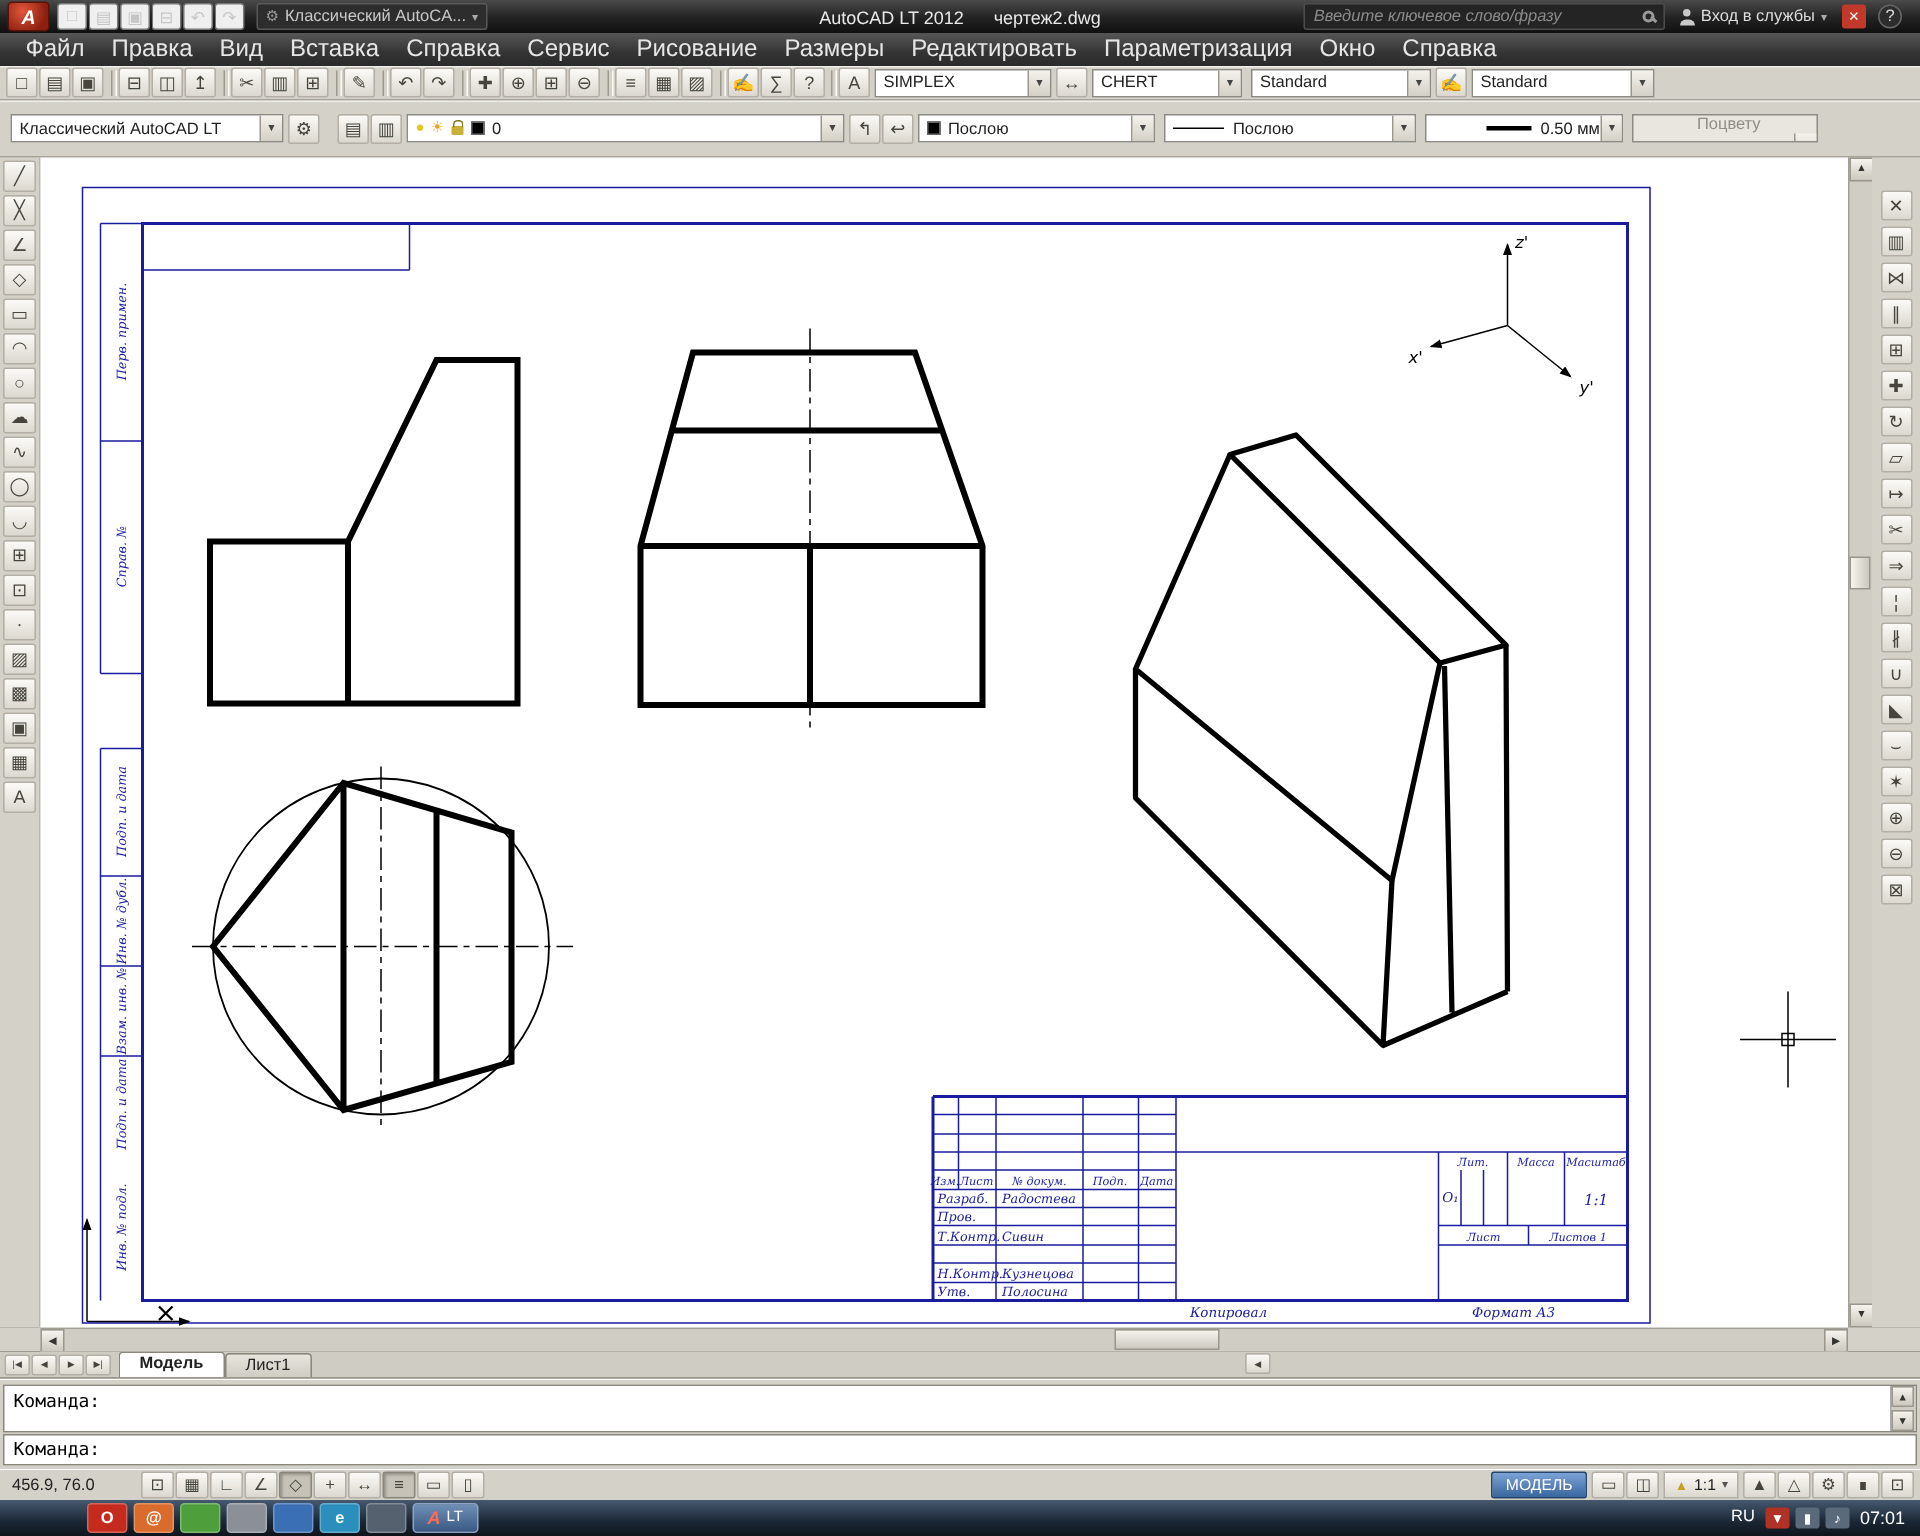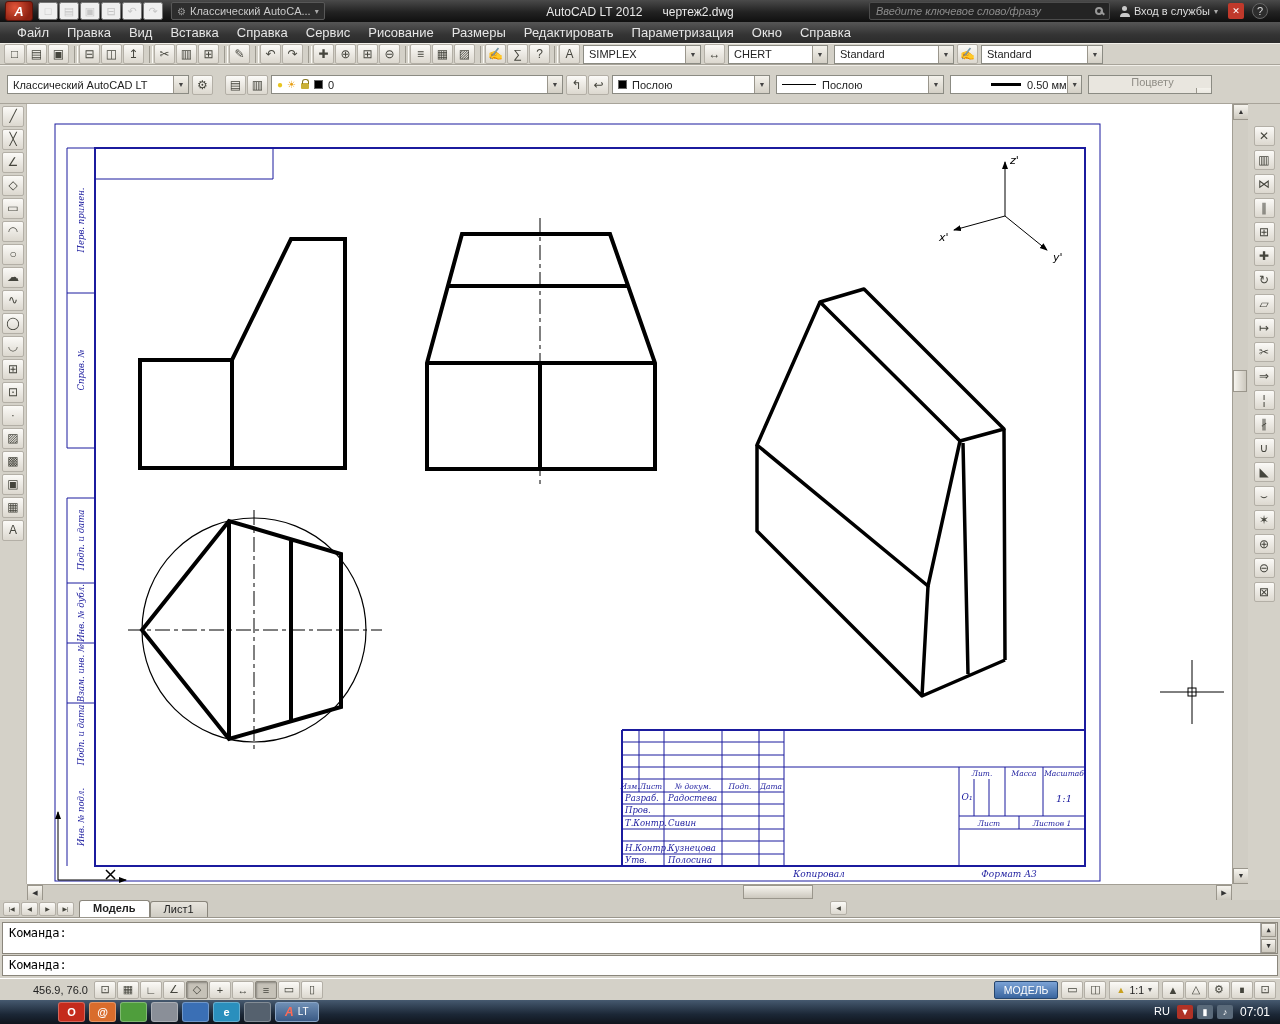--- a/index.html
+++ b/index.html
@@ -24,21 +24,21 @@
   .mag:after { content:""; position:absolute; width:5px; height:2px; background:#999; transform:rotate(45deg); right:-4px; bottom:-1px; }
   .signin { display:flex; align-items:center; gap:4px; margin:0 10px; color:#ddd; white-space:nowrap; }
   .person { width:10px; height:11px; position:relative; }
   .person:before { content:""; position:absolute; top:0; left:2.5px; width:5px; height:5px; border-radius:50%; background:#c9c9c9; }
   .person:after { content:""; position:absolute; bottom:0; left:0; width:10px; height:4px; border-radius:4px 4px 0 0; background:#c9c9c9; }
   .exch { width:16px; height:16px; background:#c0392b; color:#fff; display:flex; align-items:center; justify-content:center; font-size:9px; border-radius:2px; margin-right:8px; }
   .helpbtn { width:16px; height:16px; border-radius:50%; background:#2d2d2d; border:1px solid #666; color:#ddd; display:flex; align-items:center; justify-content:center; font-size:11px; margin-right:12px; }
 
   
   .menubar { height:22px; background:linear-gradient(#565656,#343434 60%,#2b2b2b); display:flex; align-items:center; padding-left:8px; }
-  .menu-item { color:#e6e6e6; font-size:13px; padding:2px 9px; cursor:default; }
+  .menu-item { color:#e6e6e6; font-size:16px; padding:2px 9px; cursor:default; }
 
   
   .toolbar { background:#d4d1c8; border-top:1px solid #f1efe9; border-bottom:1px solid #a8a49a; display:flex; align-items:center; padding:0 4px; }
   .row1 { height:24px; } .row2 { height:41px; }
   .tb-icons { display:flex; align-items:center; gap:1px; }
   button { font-family:inherit; }
   .tbtn { width:21px; height:20px; background:linear-gradient(#fbfaf7,#dcd8cf); border:1px solid #b3afa6; border-radius:2px; display:flex; align-items:center; justify-content:center; font-size:12px; color:#45453d; padding:0; position:relative; }
   .tbtn span { line-height:1; pointer-events:none; }
   .gap { margin-left:9px; }
   .gap::before { content:""; position:absolute; left:-6px; top:1px; height:17px; width:2px; border-left:1px solid #9d9a90; border-right:1px solid #fcfbf7; }
@@ -81,21 +81,21 @@
   .tab-scroll-left { position:absolute; left:830px; bottom:2px; width:17px; height:14px; font-size:6px; }
 
   
   .cmdwin { height:65px; background:#d4d1c8; border-top:1px solid #fff; display:flex; flex-direction:column; font-family:"DejaVu Sans Mono",monospace; font-size:12px; color:#000; }
   .cmd-hist { flex:1; background:#fff; border:1px solid #8a867c; margin:3px 2px 0; position:relative; padding:1px 6px; line-height:19px; overflow:hidden; }
   .cmd-scrollbar { position:absolute; right:0; top:0; bottom:0; width:17px; background:#d0cdc4; border-left:1px solid #aaa; display:flex; flex-direction:column; justify-content:space-between; }
   .cmd-prompt { height:21px; background:#fff; border:1px solid #8a867c; margin:1px 2px 2px; padding:1px 6px; line-height:17px; }
 
   
   .statusbar { height:23px; background:#d4d1c8; border-top:1px solid #fff; display:flex; align-items:center; font-size:11px; color:#222; padding:0 4px; gap:2px; }
-  .coords { min-width:88px; padding:2px 4px;text-align:right; }
+  .coords { min-width:88px; padding:2px 4px; }
   .sb-toggle { width:22px; height:18px; background:linear-gradient(#fbfaf7,#dcd8cf); border:1px solid #b3afa6; border-radius:2px; display:flex; align-items:center; justify-content:center; font-size:11px; color:#45453d; padding:0; }
   .sb-toggle.pressed { background:#c6c2b8; box-shadow:inset 1px 1px 2px rgba(0,0,0,.3); border-color:#8a867c; }
   .sb-right { margin-left:auto; display:flex; align-items:center; gap:3px; }
   .model-btn { background:linear-gradient(#7ca3d6,#39659e); color:#fff; border:1px solid #26466e; padding:2px 9px; font-size:10.5px; border-radius:2px; height:18px; display:flex; align-items:center; }
   .scale-btn { display:flex; gap:4px; padding:0 6px; height:18px; align-items:center; background:linear-gradient(#fbfaf7,#dcd8cf); border:1px solid #b3afa6; font-size:10.5px; }
   .tri { color:#c8a020; font-size:9px; }
 
   
   .taskbar { height:26px; background:linear-gradient(#46596f,#1b2736 60%,#0f141c); display:flex; align-items:center; padding:0 6px; gap:4px; color:#fff; }
   .tk-spacer { width:48px; }

